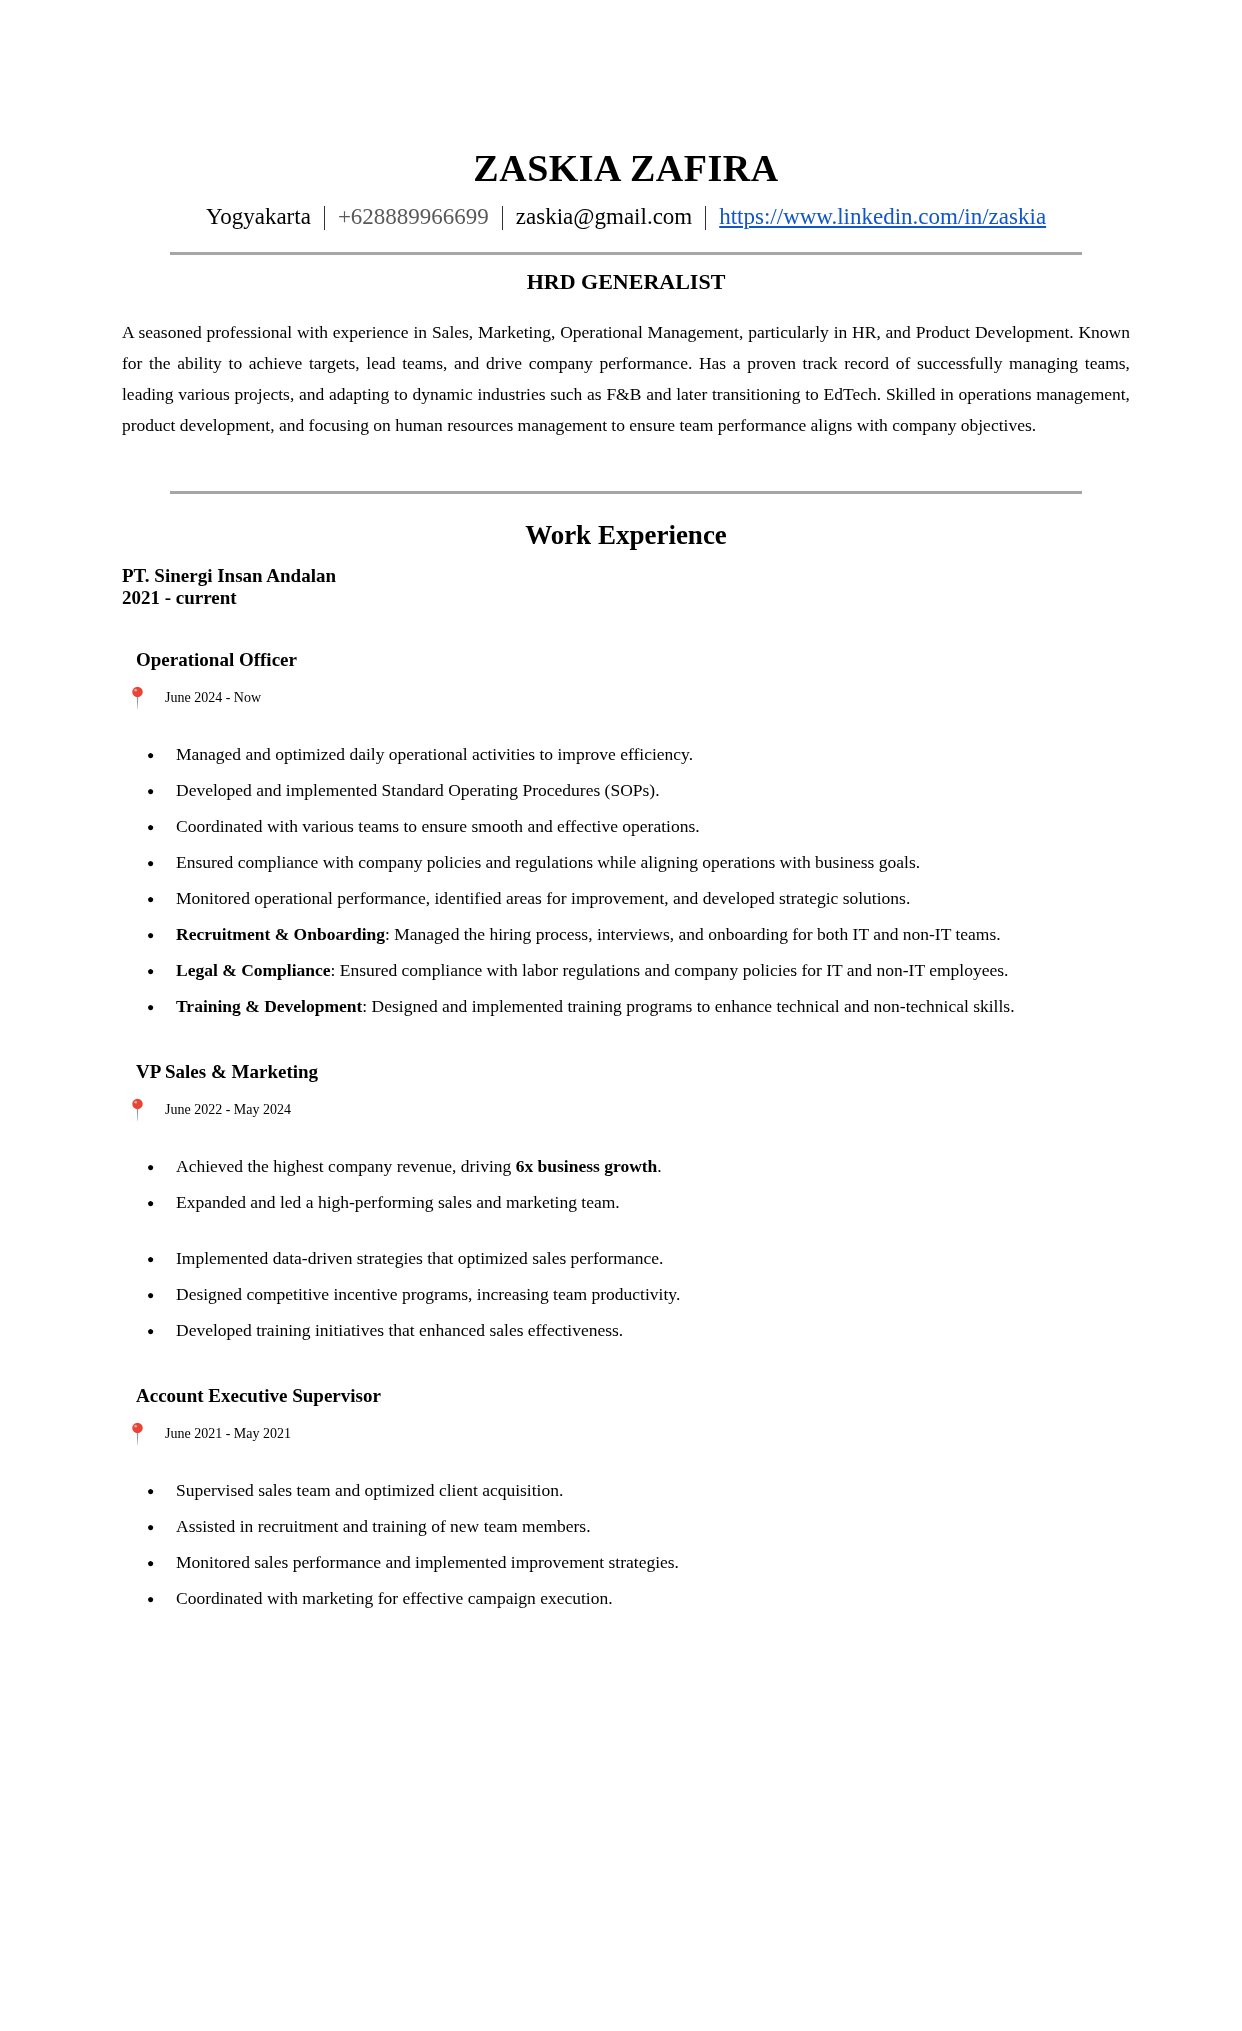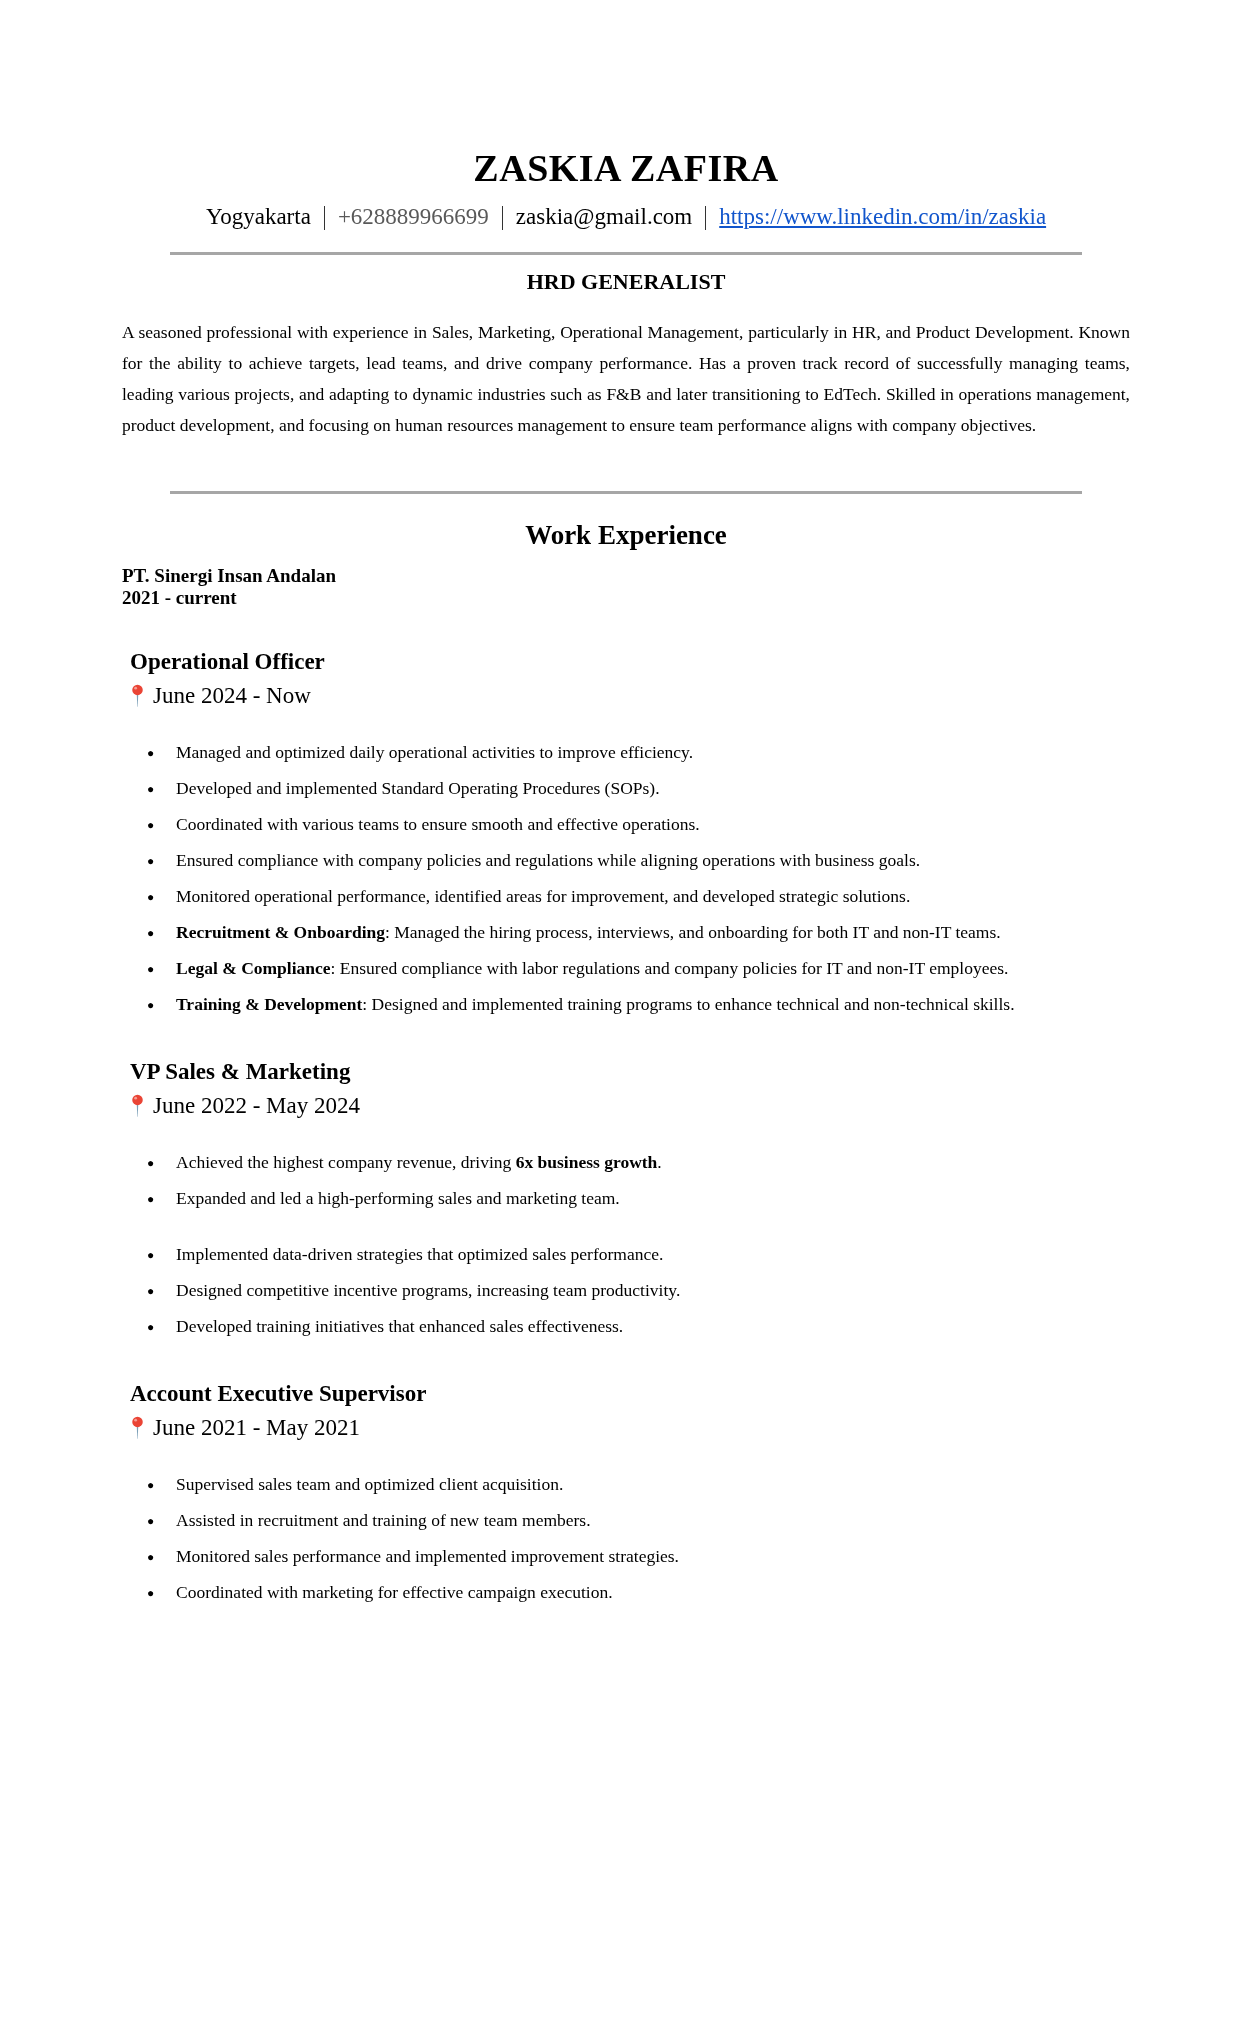--- a/index.html
+++ b/index.html
@@ -73,31 +73,31 @@
     flex-direction:column;
   }
   .company-desc {
     margin:20px 0 0 0;
     font-size:17px;
     line-height:27.5px;
     text-align:justify;
   }
   .role { margin-top:40px; }
   .role h3 {
-    margin:8px;
-    font-size:23px;
+    margin:14px;
+    font-size:19px;
     font-weight:bold;
   }
   .pin-row {
     margin-top:8px;
     padding-left:8px;
-    font-size:23px;
+    font-size:14px;
     display:flex;
     align-items:center;
-    gap:8px;
+    gap:20px;
   }
   .pin-row svg { flex:0 0 auto; }
   ul.bullets {
     list-style:none;
     margin:28px 0 0 0;
     padding:0;
   }
   ul.bullets li {
     position:relative;
     padding-left:54px;

